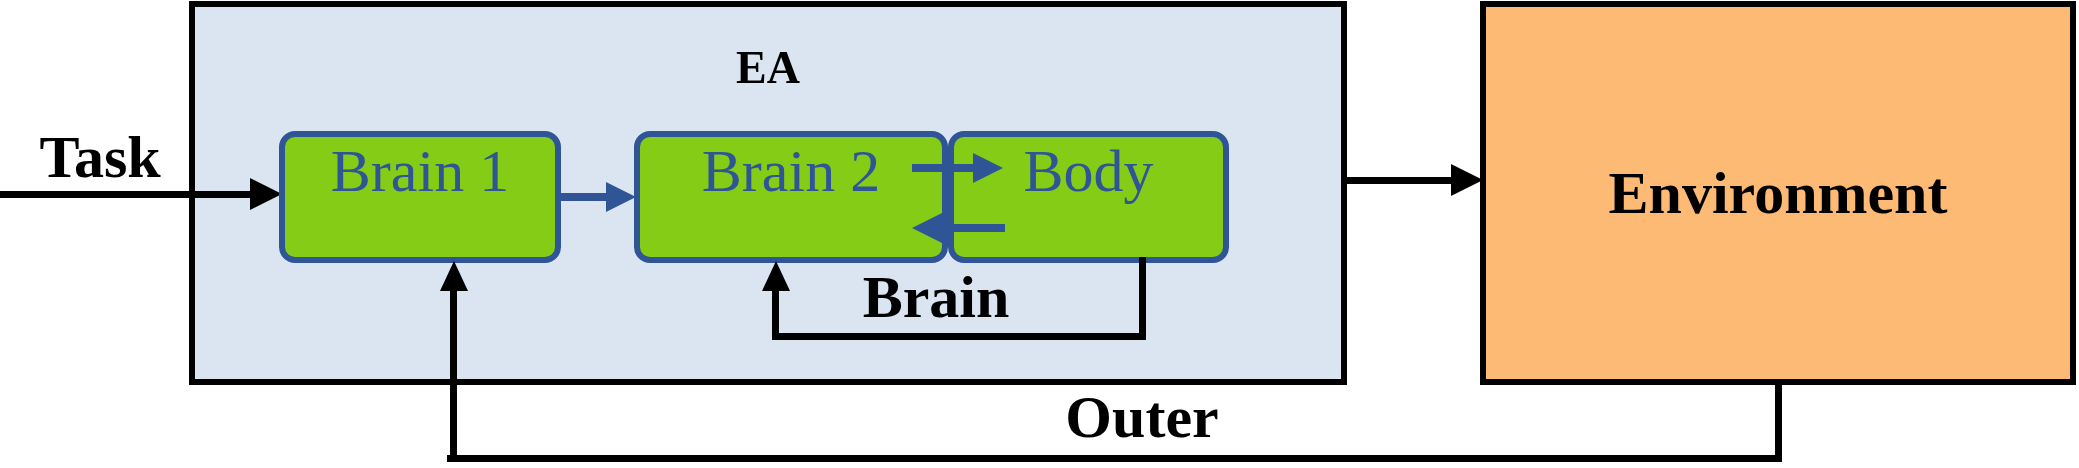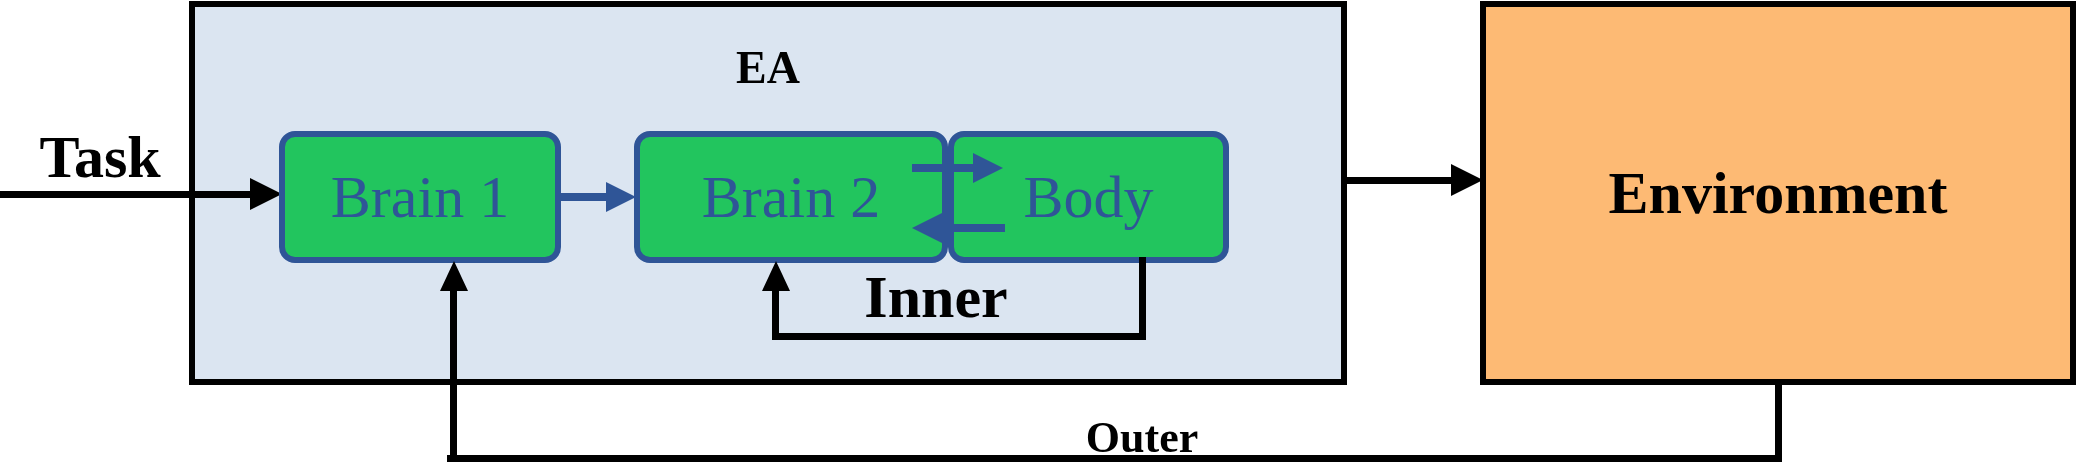--- a/index.html
+++ b/index.html
@@ -16,36 +16,36 @@
     background:#DBE5F1;border:6px solid #000000;box-sizing:border-box;
   }
   .env-box{
     position:absolute;left:1480px;top:1px;width:596px;height:384px;
     background:#fdba74;border:6px solid #000000;box-sizing:border-box;
     display:flex;align-items:center;justify-content:center;
   }
   
   .node{
     position:absolute;top:131px;height:132px;box-sizing:border-box;
-    background:#22c55e;border:6px solid #2F5597;border-radius:16px;
-    display:flex;align-items:center;justify-content:center;
+    background:#84cc16;border:6px solid #2F5597;border-radius:16px;
+    display:flex;justify-content:center;
     color:#2F5597;font-size:60px;font-weight:400;white-space:nowrap;
   }
   .node-brain1{left:279px;width:282px;}
   .node-brain2{left:634px;width:314px;}
   .node-body{left:948px;width:281px;}
   
   .blabel{
     position:absolute;display:flex;align-items:center;justify-content:center;
     color:#000000;font-weight:700;white-space:nowrap;
   }
   .lbl-task{left:15px;top:118px;width:170px;height:62px;font-size:60px;margin-top:8px;}
   .lbl-ea{left:688px;top:33px;width:160px;height:68px;font-size:46px;}
   .lbl-inner{left:836px;top:266px;width:200px;height:62px;font-size:60px;}
-  .lbl-outer{left:1042px;top:406px;width:200px;height:62px;font-size:44px;}
+  .lbl-outer{left:1042px;top:386px;width:200px;height:62px;font-size:60px;}
   .env-label{color:#000000;font-weight:700;font-size:60px;white-space:nowrap;}
   
   .seg{position:absolute;background:#000000;}
   .seg-blue{position:absolute;background:#2F5597;}
   
   .ah{position:absolute;width:0;height:0;}
   .ah-right-black{border-top:16px solid transparent;border-bottom:16px solid transparent;border-left:32px solid #000000;}
   .ah-up-black{border-left:14px solid transparent;border-right:14px solid transparent;border-bottom:30px solid #000000;}
   .ah-right-blue{border-top:15px solid transparent;border-bottom:15px solid transparent;border-left:30px solid #2F5597;}
   .ah-left-blue{border-top:15px solid transparent;border-bottom:15px solid transparent;border-right:30px solid #2F5597;}
@@ -82,21 +82,21 @@
   <div class="seg-blue" style="left:912px;top:164px;width:63px;height:8px;"></div>
   <div class="ah ah-right-blue" style="left:973px;top:153px;"></div>
 
   <div class="seg-blue" style="left:940px;top:224px;width:65px;height:8px;"></div>
   <div class="ah ah-left-blue" style="left:912px;top:213px;"></div>
 
   <div class="seg" style="left:1139px;top:257px;width:7px;height:83px;"></div>
   <div class="seg" style="left:772px;top:333px;width:374px;height:7px;"></div>
   <div class="seg" style="left:772px;top:289px;width:7px;height:51px;"></div>
   <div class="ah ah-up-black" style="left:762px;top:261px;"></div>
-  <div class="blabel lbl-inner">Inner</div>
+  <div class="blabel lbl-inner">Brain</div>
 
   <div class="seg" style="left:1345px;top:177px;width:108px;height:7px;"></div>
   <div class="ah ah-right-black" style="left:1451px;top:164px;"></div>
 
   <div class="seg" style="left:1775px;top:383px;width:7px;height:79px;"></div>
   <div class="seg" style="left:447px;top:455px;width:1335px;height:7px;"></div>
   <div class="seg" style="left:450px;top:290px;width:7px;height:172px;"></div>
   <div class="ah ah-up-black" style="left:440px;top:261px;"></div>
   <div class="blabel lbl-outer">Outer</div>
 

